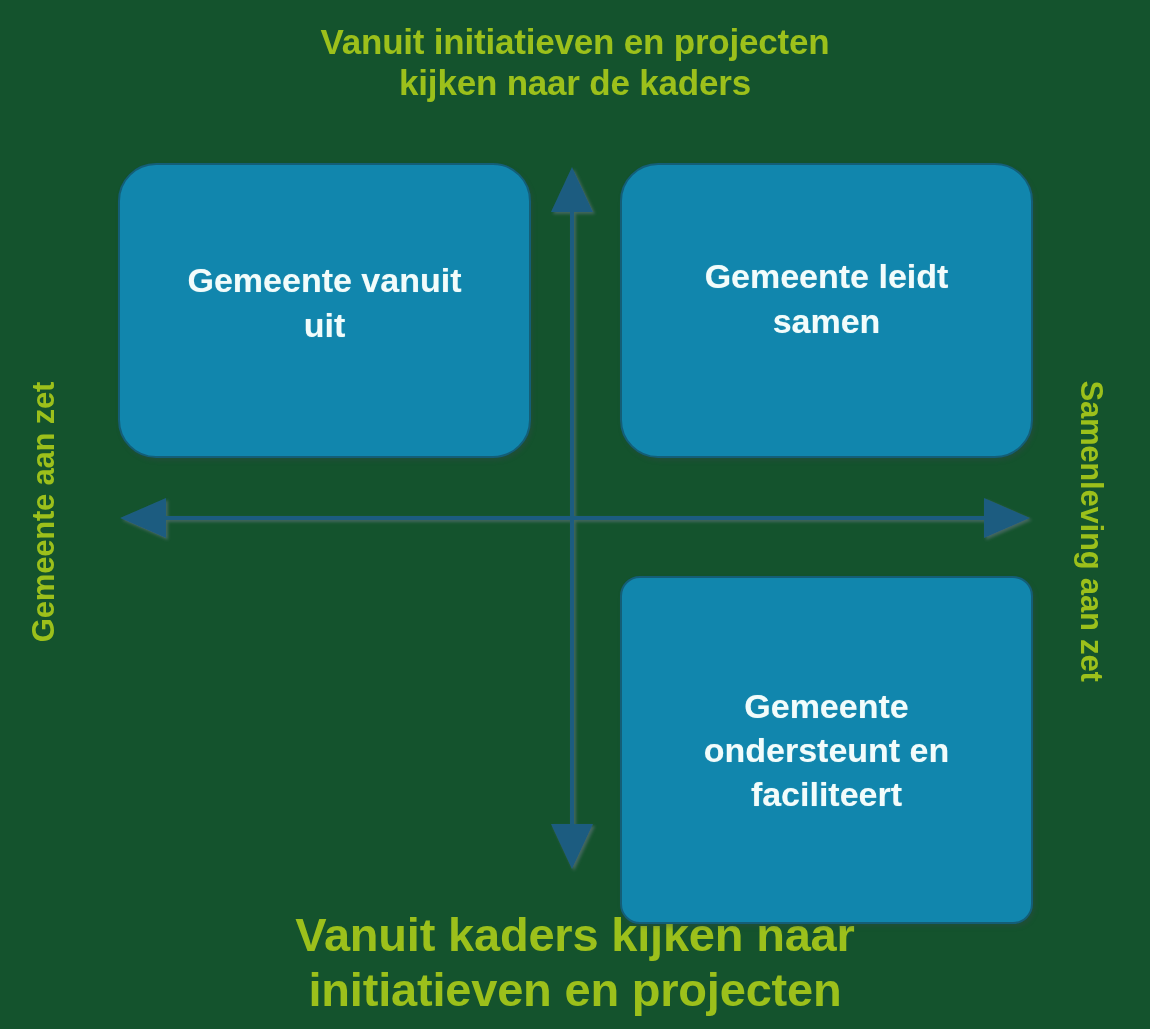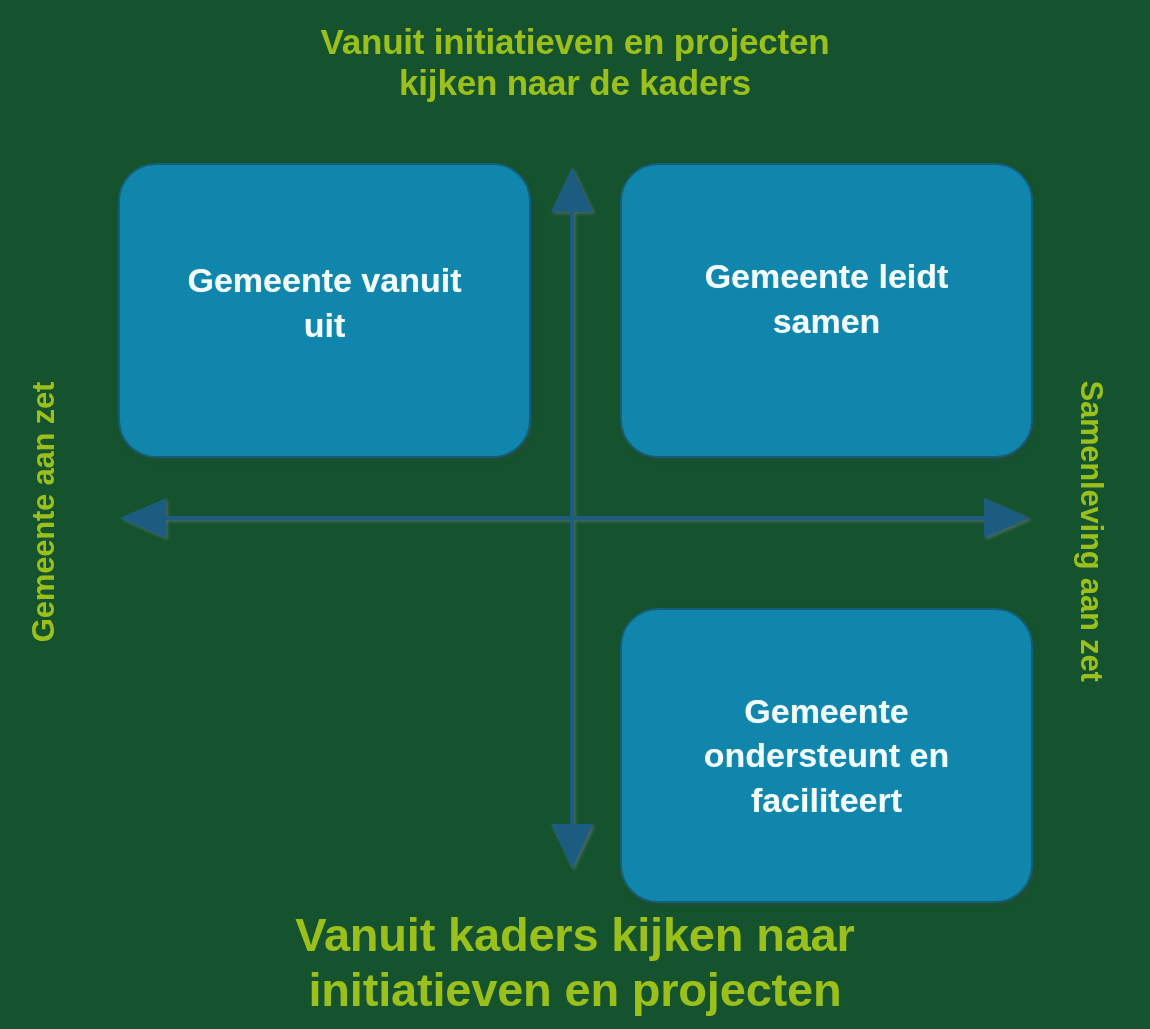--- a/index.html
+++ b/index.html
@@ -89,21 +89,21 @@
     line-height: 1.30;
     text-align: center;
     white-space: pre-line;
     padding: 0 20px;
     text-shadow: 0 0 1px rgba(255,255,255,0.4);
   }
 
   #box-tl { left: 118px;  top: 163px; width: 413px; height: 295px; }
   #box-tr { left: 620px;  top: 163px; width: 413px; height: 295px; }
   #box-bl { left: 118px;  top: 576px; width: 413px; height: 295px; }
-  #box-br { left: 620px;  top: 608px; width: 413px; height: 295px; }
+  #box-br { left: 620px;  top: 576px; width: 413px; height: 348px; border-radius: 20px; }
 
   
   #box-tl .quad-label { transform: translateY(-8px); }
   #box-tr .quad-label { transform: translateY(-12px); }
   #box-bl .quad-label { transform: translateY(10px); }
 
   
   #axes {
     position: absolute;
     left: 0;

